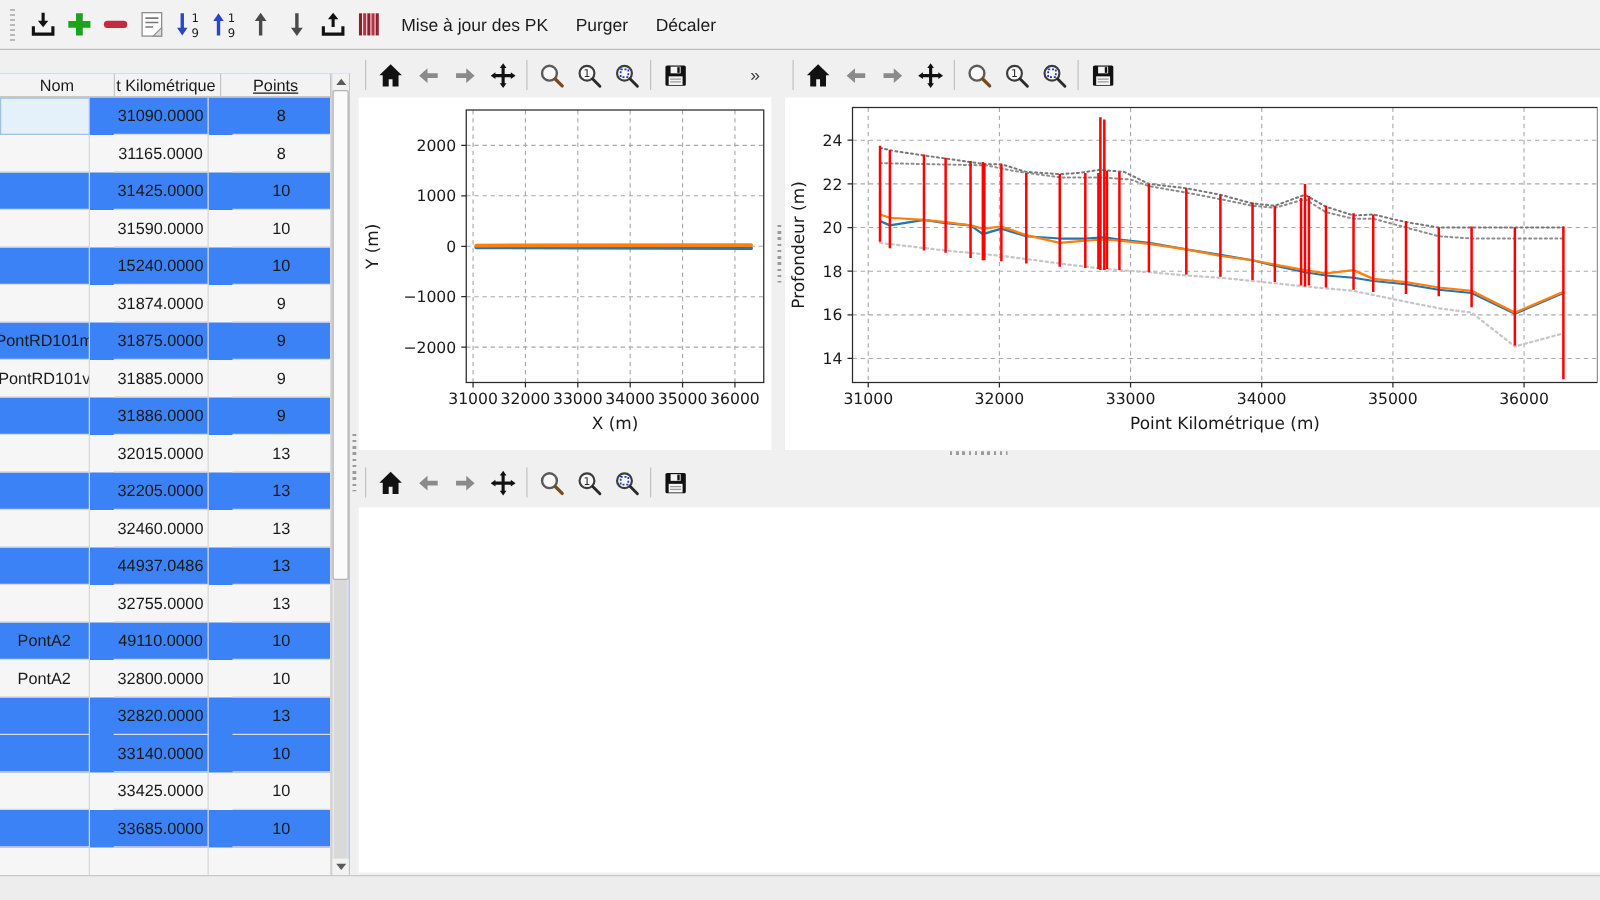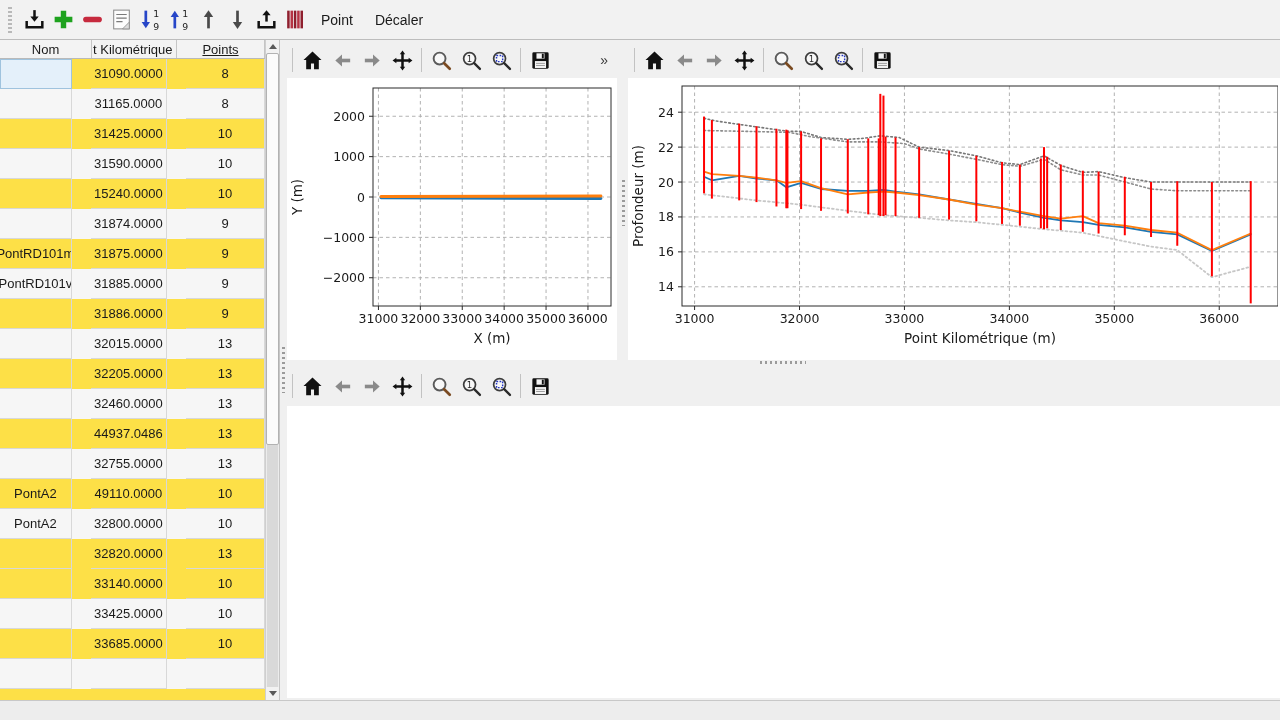--- a/index.html
+++ b/index.html
@@ -14,22 +14,22 @@
   .tb-btn { width:29px; height:30px; display:flex; align-items:center; justify-content:center;
             border-radius:3px; flex:none; }
   .icon26 { width:25px; height:25px; display:block; }
   .tb-action { padding:0 11px; height:30px; display:flex; align-items:center; font-size:14px;
                border-radius:3px; white-space:nowrap; }
 
   
   .main { height:660px; display:flex; }
 
   
-  .table-panel { width:280px; flex:none; background:#fde047; border-right:1px solid #c6c6c6;
-                 position:relative; display:flex; flex-direction:column; }
+  .table-panel { width:280px; flex:none; background:#3b82f6; border-right:1px solid #c6c6c6;
+                 position:relative; display:flex; flex-direction:column;margin-top:19px; }
   .thead { display:flex; height:19px; background:#f3f3f3; border-bottom:1px solid #b9b9b9;
            font-size:13px; flex:none; }
   .hcell { display:flex; align-items:center; justify-content:center;
            border-right:1px solid #c5c5c5; overflow:hidden; white-space:nowrap; }
   .hc-nom { width:92px; } .hc-pk { width:85px; justify-content:flex-start; padding-left:1px; }
   .hc-points { width:88px;text-decoration:underline; }
   .tbody { flex:1; overflow:hidden; position:relative; width:265px; }
   .trow { display:flex; height:30px; font-size:13px;gap:19px; }
   .trow.alt { background:#f6f6f6; }
   .tcell { border-right:1px solid #d8d8d8; border-bottom:1px solid #d8d8d8;
@@ -222,21 +222,22 @@
   <div class="tb-btn">
       <svg class="icon26">
         <use href="#i-export"></use>
       </svg>
     </div>
   <div class="tb-btn">
       <svg class="icon26">
         <use href="#i-profile-stripes"></use>
       </svg>
     </div>
-  <div class="tb-action">Point</div>
+  <div class="tb-action">Mise à jour des PK</div>
+  <div class="tb-action">Purger</div>
   <div class="tb-action">Décaler</div>
 </div>
 
 <div class="main">
 
   <div class="table-panel">
     <div class="thead">
       <div class="hcell hc-nom">Nom</div>
       <div class="hcell hc-pk">t Kilométrique</div>
       <div class="hcell hc-points">Points</div>

